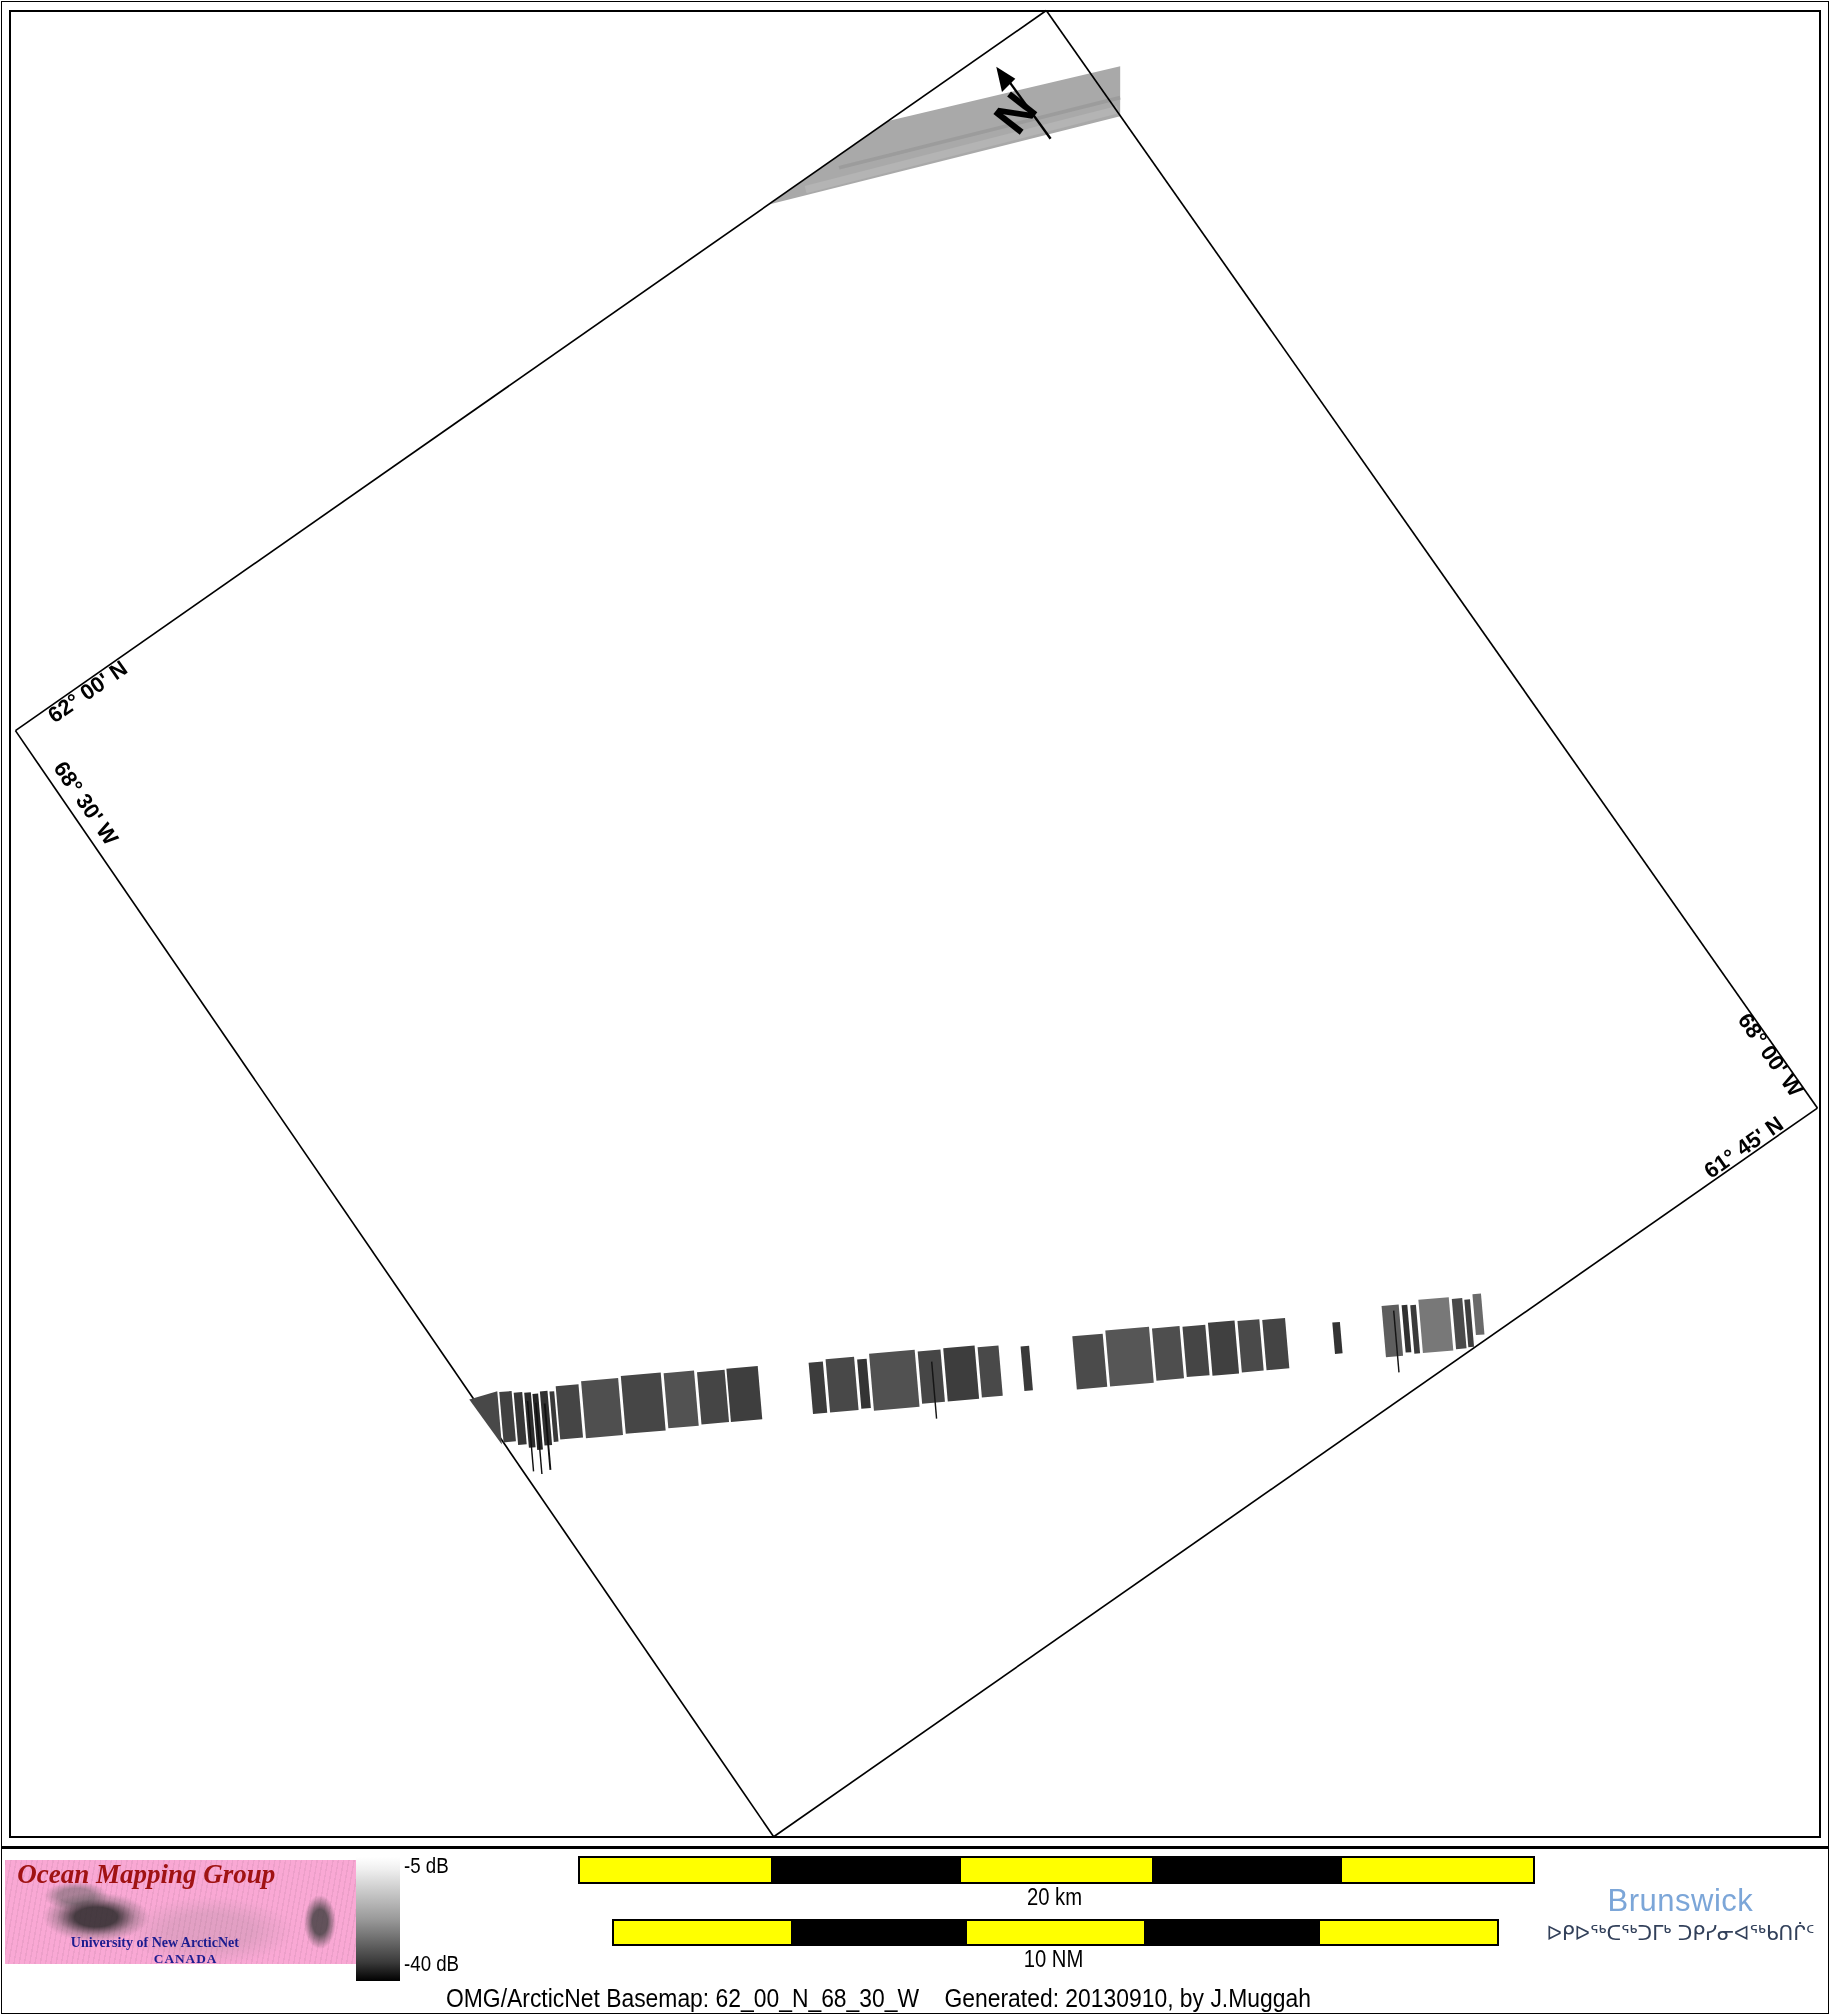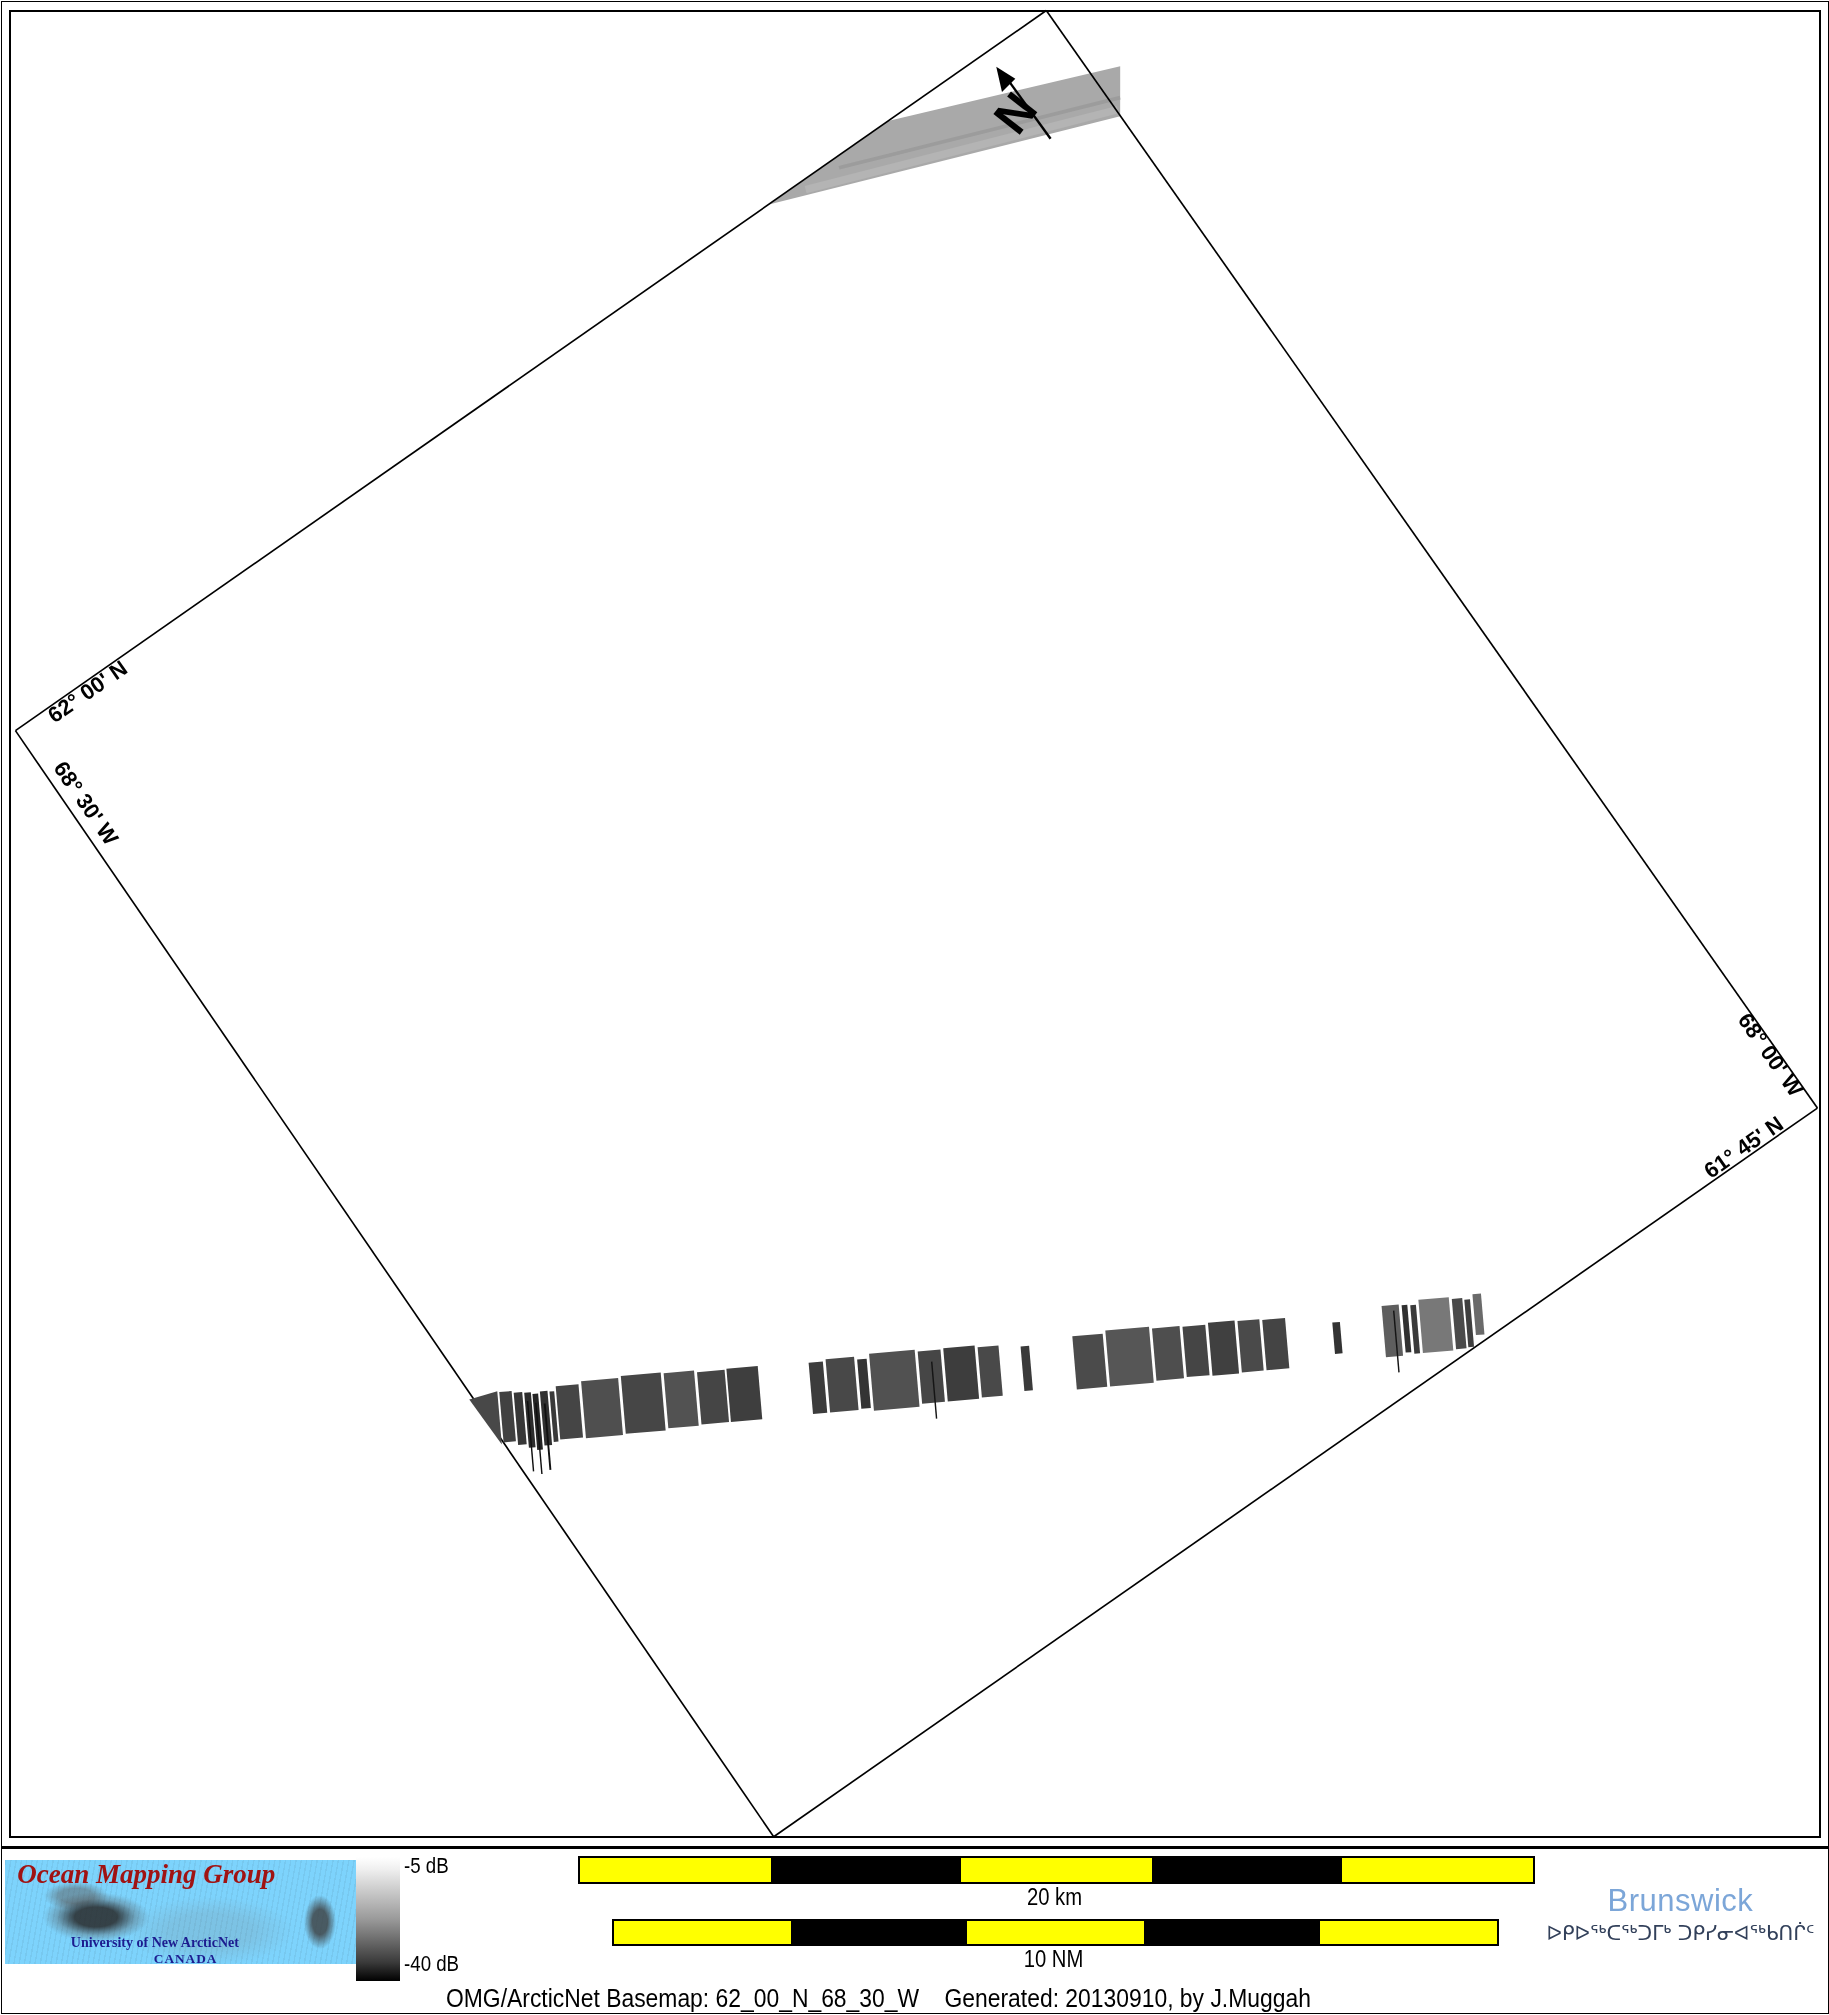--- a/index.html
+++ b/index.html
@@ -4,21 +4,21 @@
 <style>
   html,body{margin:0;padding:0;background:#ffffff;}
   #page{position:relative;width:1830px;height:2015px;background:#ffffff;overflow:hidden;
         font-family:"Liberation Sans", sans-serif;color:#000;}
   .page-border{position:absolute;left:1px;top:1px;width:1826px;height:2011px;border:1px solid #000;}
   .map-box{position:absolute;left:8.6px;top:9.5px;width:1808px;height:1824px;border:2.9px solid #000;background:#fff;}
   #map-svg{position:absolute;left:0;top:0;width:1830px;height:2015px;}
   .separator{position:absolute;left:1.4px;top:1846px;width:1827px;height:3.3px;background:#000;}
 
   
-  .omg-logo{position:absolute;left:4.8px;top:1860px;width:351px;height:104px;background:#7dd3fc;overflow:hidden;}
+  .omg-logo{position:absolute;left:4.8px;top:1860px;width:351px;height:104px;background:#f9a8d4;overflow:hidden;}
   .omg-tex{position:absolute;left:0;top:0;width:100%;height:100%;
      background:
        radial-gradient(ellipse 71px 33px at 91px 57px, rgba(40,40,40,.85) 0 30%, rgba(80,80,80,.35) 55%, rgba(0,0,0,0) 75%),
        radial-gradient(ellipse 43px 19px at 71px 36px, rgba(90,90,90,.5) 0 40%, rgba(0,0,0,0) 75%),
        radial-gradient(ellipse 21.4px 36px at 315px 62px, rgba(60,60,60,.8) 0 35%, rgba(0,0,0,0) 75%),
        radial-gradient(ellipse 105px 43px at 205px 71px, rgba(120,120,120,.18) 0 40%, rgba(0,0,0,0) 80%),
        repeating-linear-gradient(100deg, rgba(0,0,0,.05) 0 1.4px, rgba(0,0,0,0) 1.4px 5.2px);}
   .omg-title{position:absolute;left:12.4px;top:-1px;font-family:"Liberation Serif", serif;
      font-style:italic;font-weight:bold;font-size:27px;color:#a01313;white-space:nowrap;}
   .omg-univ{position:absolute;left:66px;top:75px;font-family:"Liberation Serif", serif;

